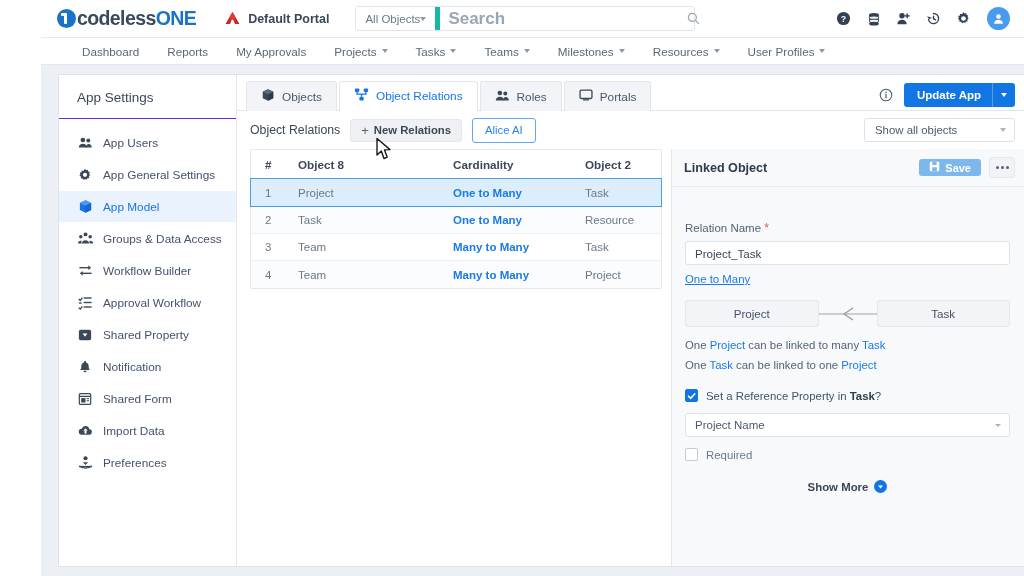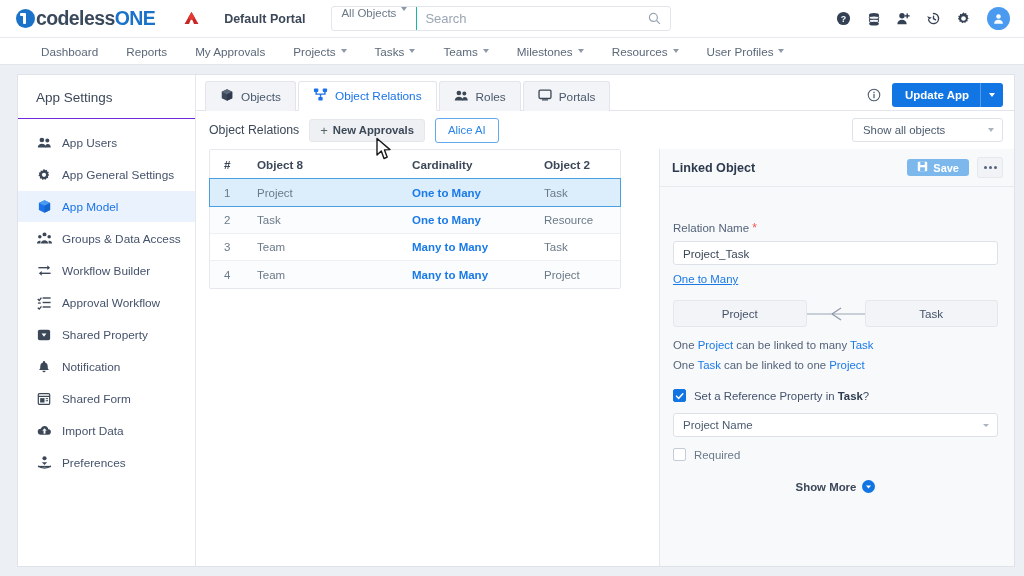--- a/index.html
+++ b/index.html
@@ -6,21 +6,21 @@
   * { box-sizing: border-box; }
   html, body { margin: 0; padding: 0; }
   body {
     width: 1024px; height: 576px;
     font-family: "Liberation Sans", sans-serif;
     background: #eceff3;
     overflow: hidden;
     color: #3c4858;
     -webkit-font-smoothing: antialiased;
   }
-  .app { width: 1024px; height: 576px; display: flex; flex-direction: column; background: #fff; position: relative; }
+  .app { width: 1024px; height: 576px; display: flex; flex-direction: column; background: #fff; position: relative; padding-left: 41px; }
 
   
   .topbar {
     height: 38px; min-height: 38px; background: #fff;
     display: flex; align-items: center; padding: 0 14px 0 16px;
     border-bottom: 1px solid #e6e9ee;
   }
   .logo { display: flex; align-items: center; gap: 0px; }
   .logo-mark {
     width: 19px; height: 19px; border-radius: 50%;
@@ -32,39 +32,39 @@
     width: 3px; height: 11px; background: #fff; border-radius: 1px;
   }
   .logo-mark::before {
     content: ""; position: absolute; left: 4px; top: 4px;
     width: 4px; height: 3px; background: #fff; border-radius: 1px 0 0 1px;
   }
   .logo-text { font-size: 19.5px; font-weight: bold; letter-spacing: -0.6px; }
   .logo-text .a { color: #3a4a5c; }
   .logo-text .b { color: #1a73c8; }
 
-  .portal { display: flex; align-items: center; gap: 24px; margin-left: 28px; }
+  .portal { display: flex; align-items: center; gap: 7px; margin-left: 28px; }
   .portal-icon { width: 17px; height: 15px; display: block; }
   .portal-label { font-size: 12.5px; font-weight: bold; color: #3c4858; }
 
   .searchwrap {
     margin-left: 26px; width: 340px; height: 25px;
     border: 1px solid #e2e6ec; border-radius: 3px;
     display: flex; align-items: center; background: #fff;
   }
   .search-scope {
-    display: flex; gap: 5px;
+    display: flex; align-items: center; 
     padding: 0 9px; height: 100%;
-    border-right: 1px solid #14b8a6;
+    border-right: 5px solid #14b8a6;
     font-size: 11.5px; color: #6a7889; white-space: nowrap;
   }
   .search-input {
     flex: 1; border: 0; outline: 0; background: transparent;
     font-family: "Liberation Sans", sans-serif;
-    font-size: 13px; color: #3c4858; padding: 0 8px;
+    font-size: 17px; color: #3c4858; padding: 0 8px; font-weight: bold;
   }
   .search-input::placeholder { color: #9aa6b4; }
   .search-btn { padding: 0 9px 0 4px; display: flex; align-items: center; }
 
   .topbar-icons { margin-left: auto; display: flex; align-items: center; gap: 13px; }
   .ticon { width: 17px; height: 17px; display: flex; align-items: center; justify-content: center; }
   .avatar {
     width: 23px; height: 23px; border-radius: 50%;
     background: #4a9af0; display: flex; align-items: center; justify-content: center;
     margin-left: 2px;
@@ -540,21 +540,21 @@
                   <span class="caret-w"></span>
                 </span>
           </div>
         </div>
       </div>
 
       <div class="toolrow">
         <span class="toolrow-label">Object Relations</span>
         <div class="btn-new">
           <span class="plus">+</span>
-          <span>New Approvals</span>
+          <span>New Relations</span>
         </div>
         <div class="btn-alice">
           <span>Alice AI</span>
         </div>
         <div class="toolrow-right">
           <div class="sel-objects">
             <span>Show all objects</span>
             <span class="caret"></span>
           </div>
         </div>

